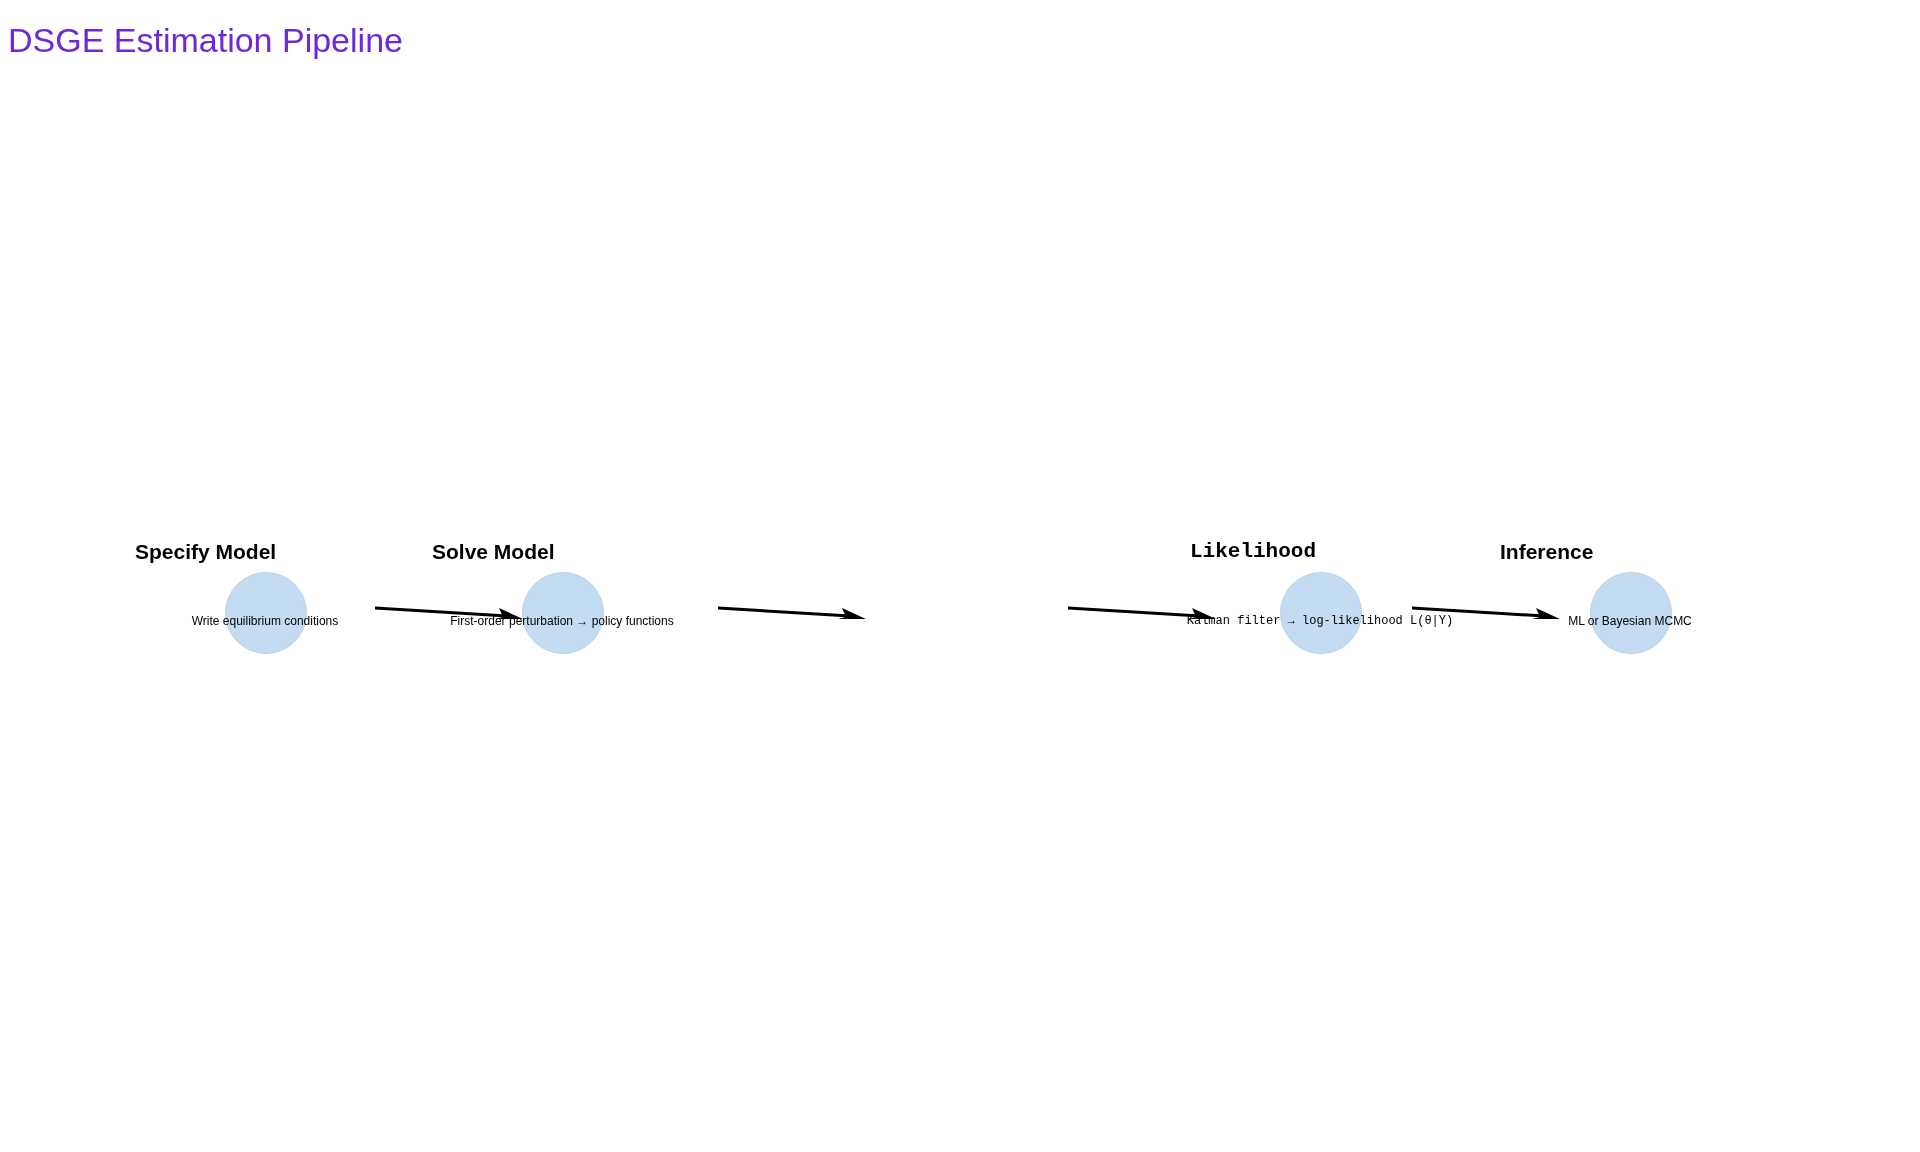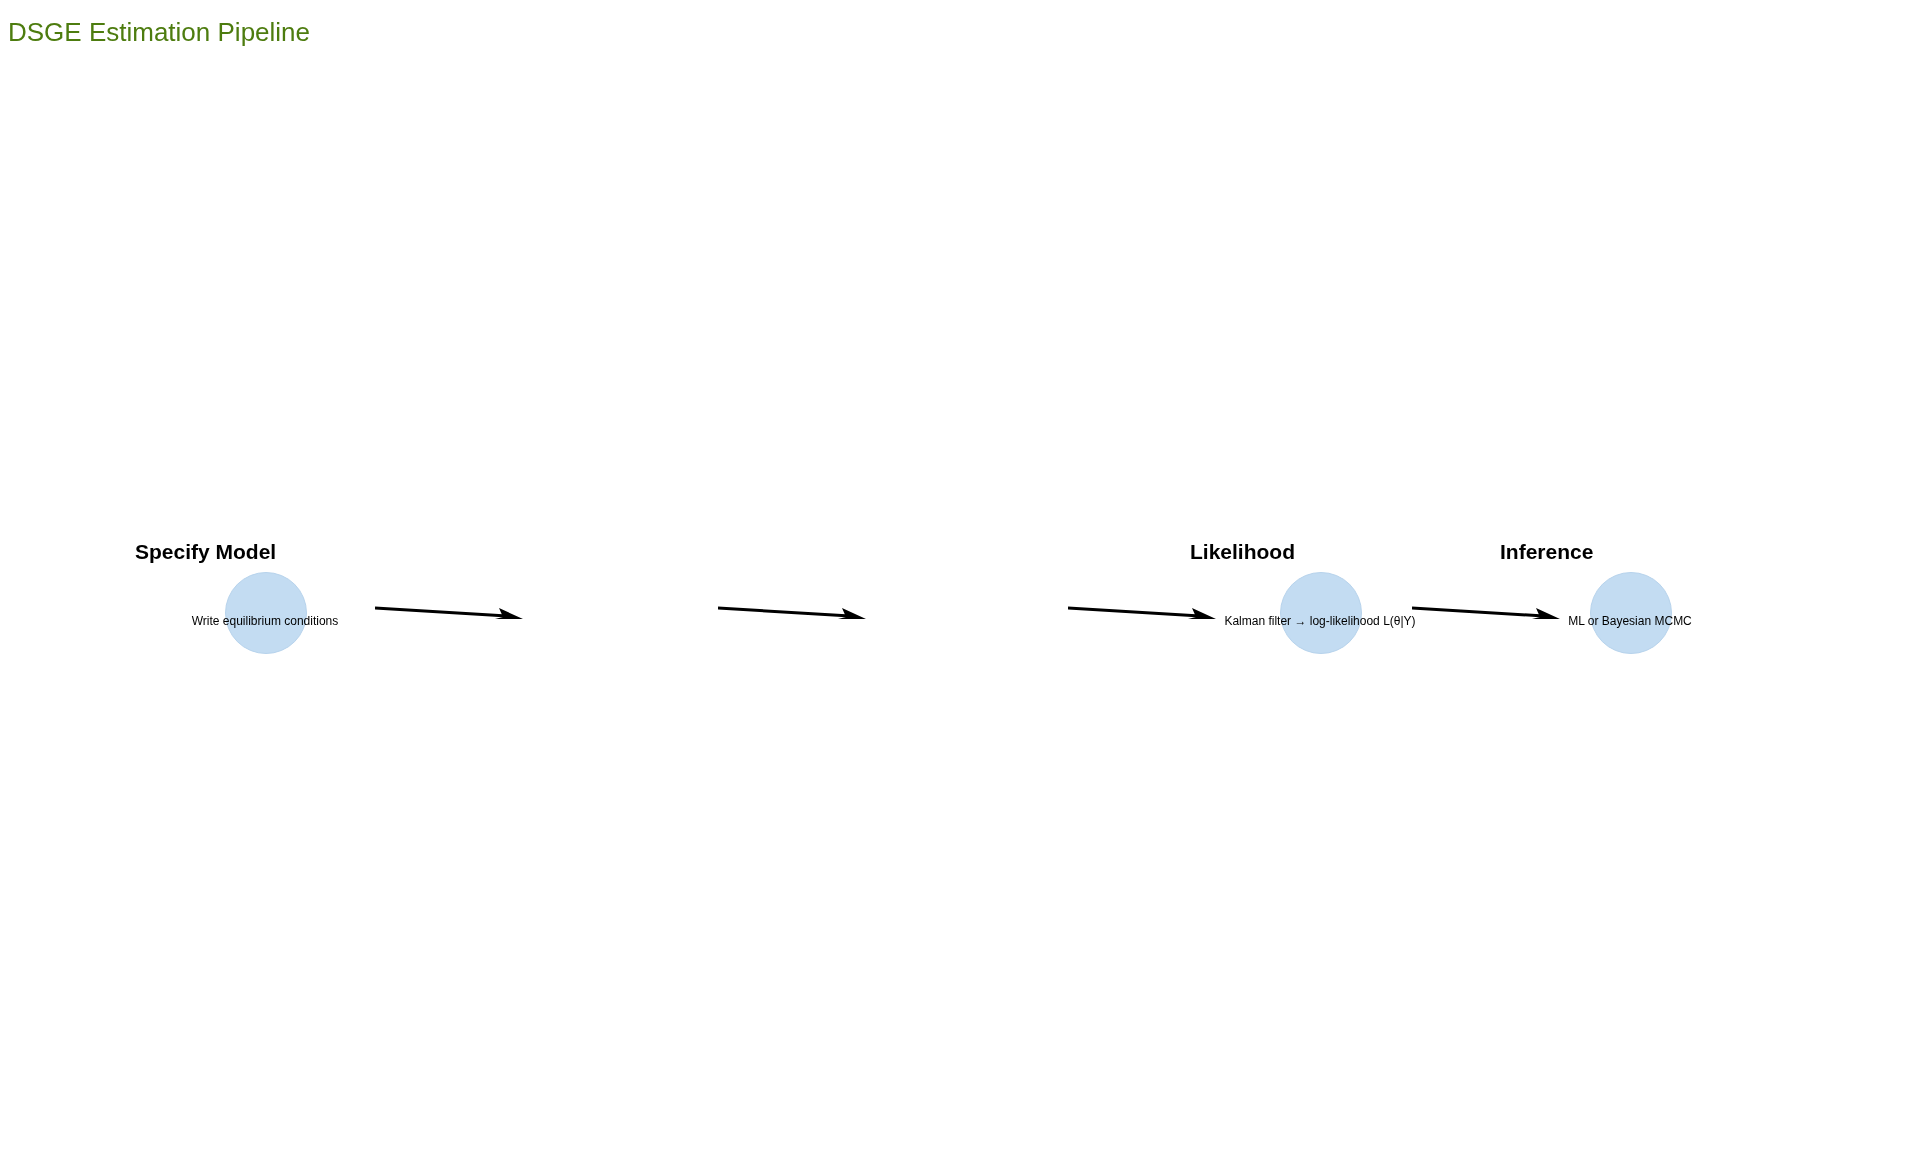--- a/index.html
+++ b/index.html
@@ -11,24 +11,24 @@
     width: 1920px;
     height: 1152px;
     position: relative;
     font-family: "Liberation Sans", sans-serif;
     color: #000000;
     overflow: hidden;
   }
   #title {
     position: absolute;
     left: 8px;
-    top: 16px;
-    font-size: 26px;
+    top: 24px;
+    font-size: 34px;
     line-height: 32px;
-    color: #4d7c0f;
+    color: #6d28d9;
     white-space: nowrap;
   }
   #pipeline {
     position: absolute;
     left: 0;
     top: 520px;
     width: 1920px;
     height: 140px;
   }
   .stage {
@@ -89,37 +89,42 @@
     <div class="stage-desc">Write equilibrium conditions</div>
   </div>
 
   <div class="arrow" style="left:375px;">
     <svg width="150" height="22" viewBox="0 0 150 22">
       <line x1="0" y1="6" x2="132" y2="14" stroke="#000000" stroke-width="3"></line>
       <polygon points="148,17 124,6 128,15 120,17" fill="#000000"></polygon>
     </svg>
   </div>
 
+  <div class="stage" style="left:432px;">
+    <div class="stage-label">Solve Model</div>
+    <div class="stage-node"></div>
+    <div class="stage-desc">First-order perturbation → policy functions</div>
+  </div>
 
   <div class="arrow" style="left:718px;">
     <svg width="150" height="22" viewBox="0 0 150 22">
       <line x1="0" y1="6" x2="132" y2="14" stroke="#000000" stroke-width="3"></line>
       <polygon points="148,17 124,6 128,15 120,17" fill="#000000"></polygon>
     </svg>
   </div>
 
 
   <div class="arrow" style="left:1068px;">
     <svg width="150" height="22" viewBox="0 0 150 22">
       <line x1="0" y1="6" x2="132" y2="14" stroke="#000000" stroke-width="3"></line>
       <polygon points="148,17 124,6 128,15 120,17" fill="#000000"></polygon>
     </svg>
   </div>
 
-  <div class="stage" style="left:1190px;">
+  <div class="stage" style="left:1190px;font-family:Liberation Mono, monospace;">
     <div class="stage-label">Likelihood</div>
     <div class="stage-node"></div>
     <div class="stage-desc">Kalman filter → log-likelihood L(θ|Y)</div>
   </div>
 
   <div class="arrow" style="left:1412px;">
     <svg width="150" height="22" viewBox="0 0 150 22">
       <line x1="0" y1="6" x2="132" y2="14" stroke="#000000" stroke-width="3"></line>
       <polygon points="148,17 124,6 128,15 120,17" fill="#000000"></polygon>
     </svg>

